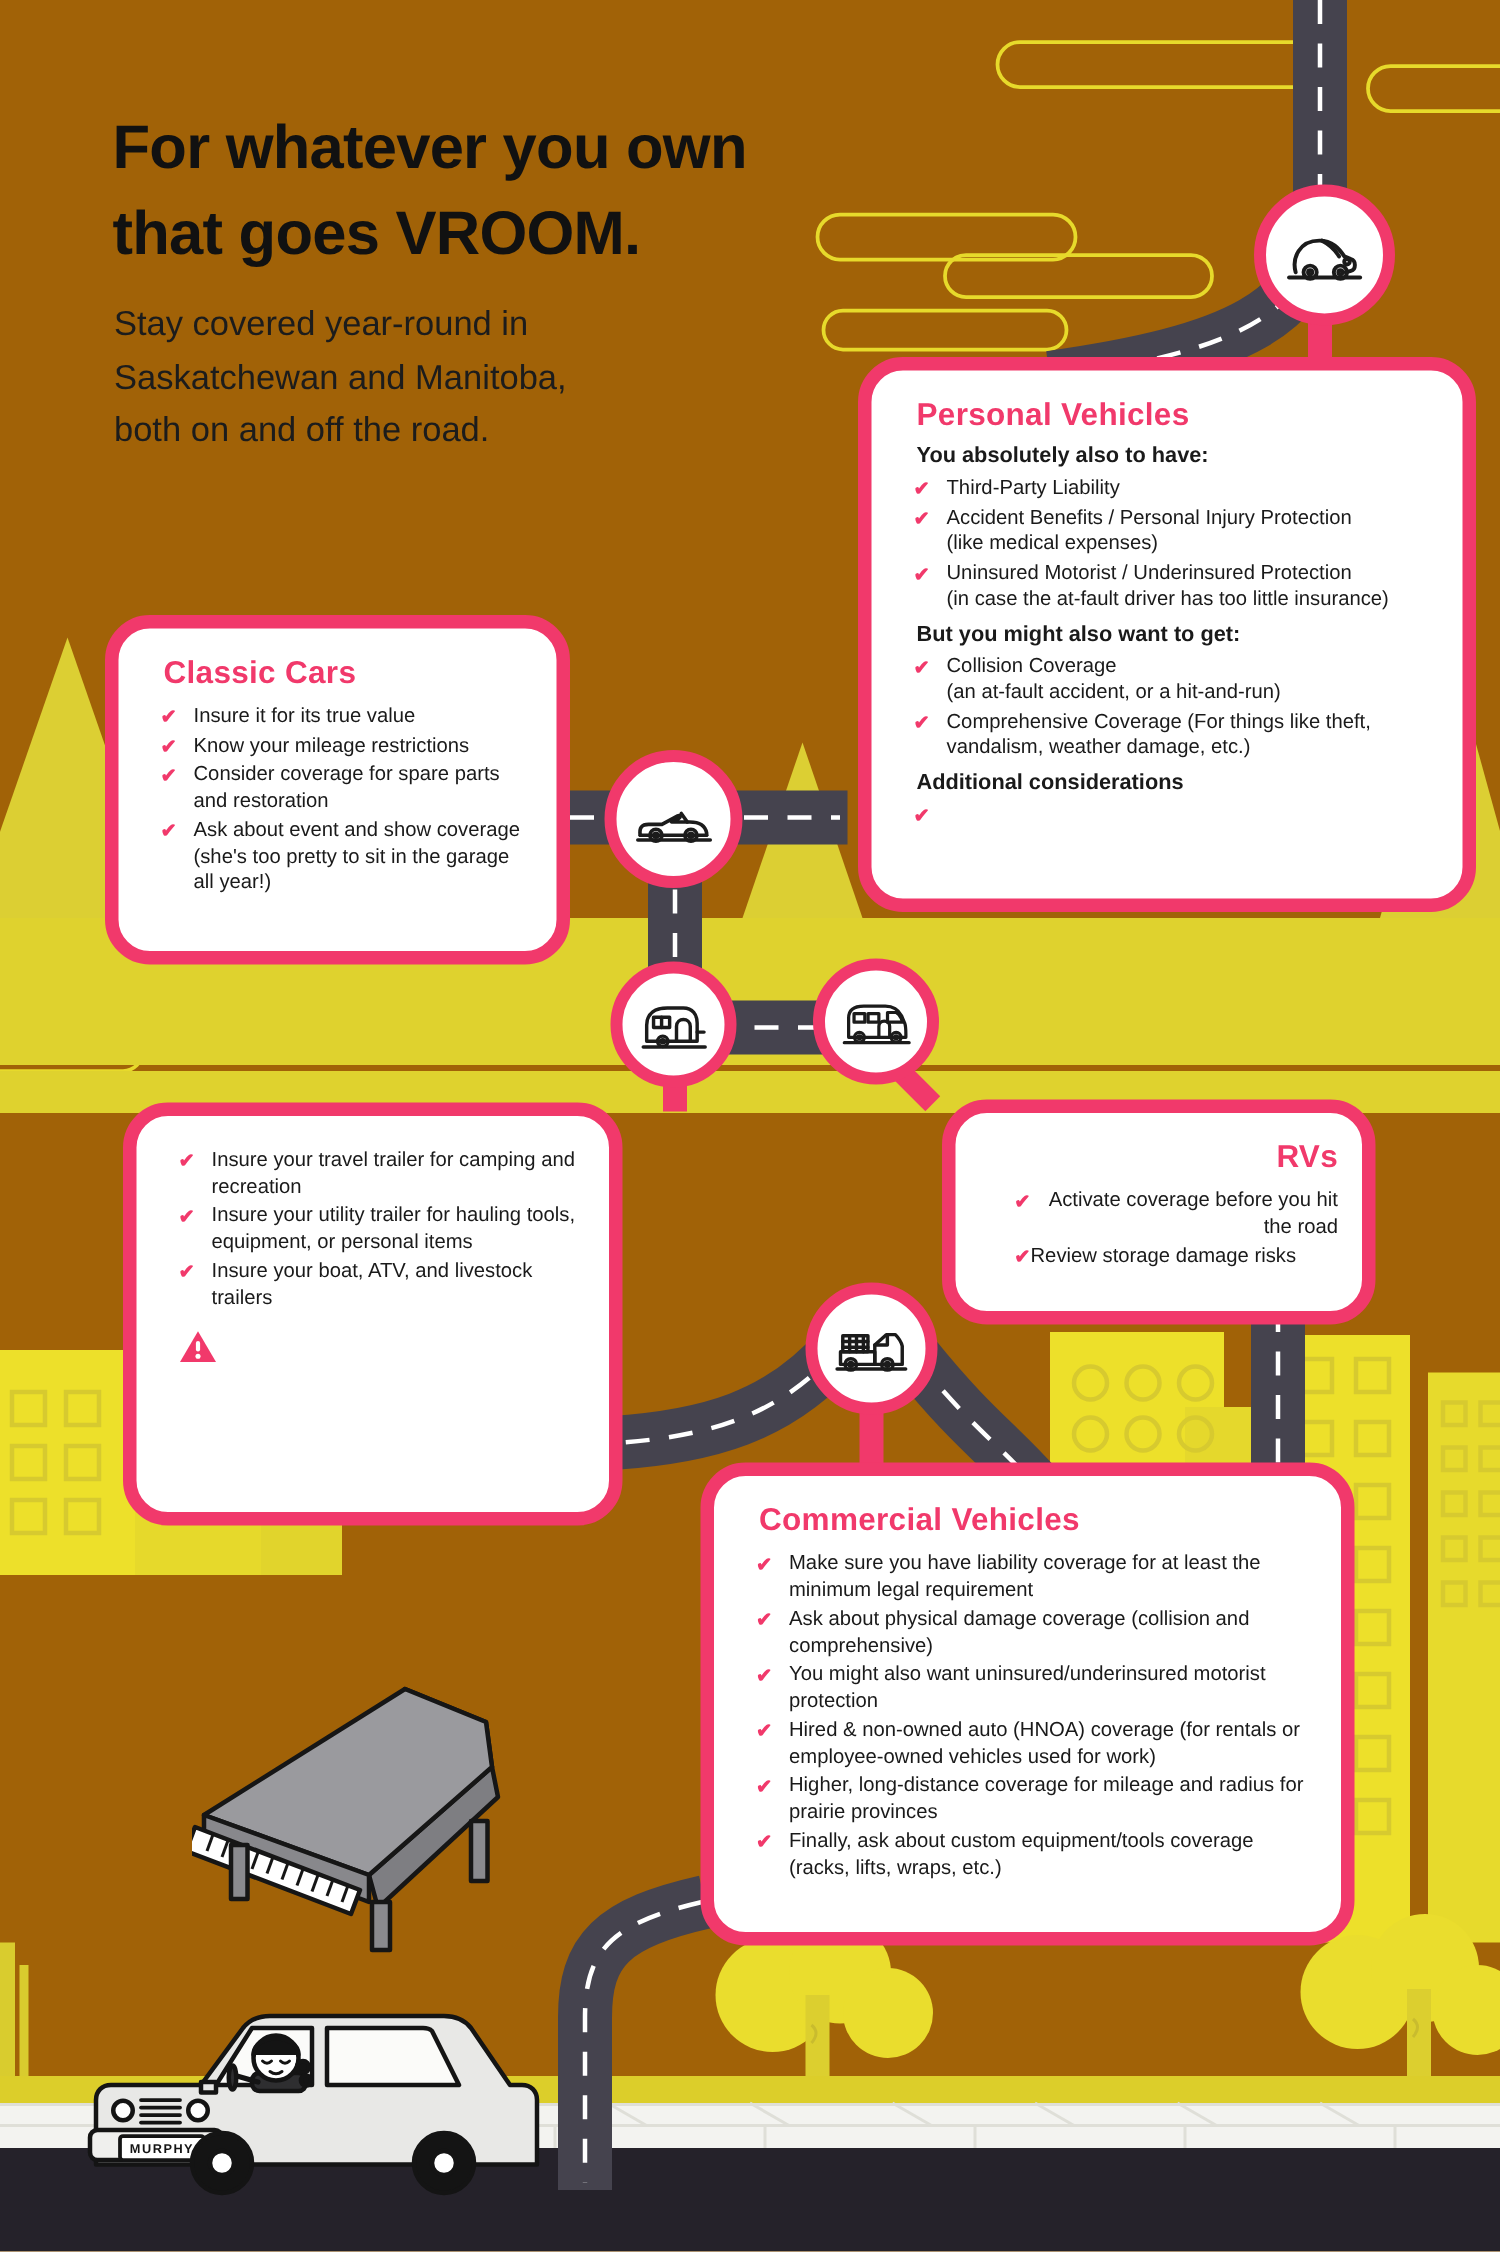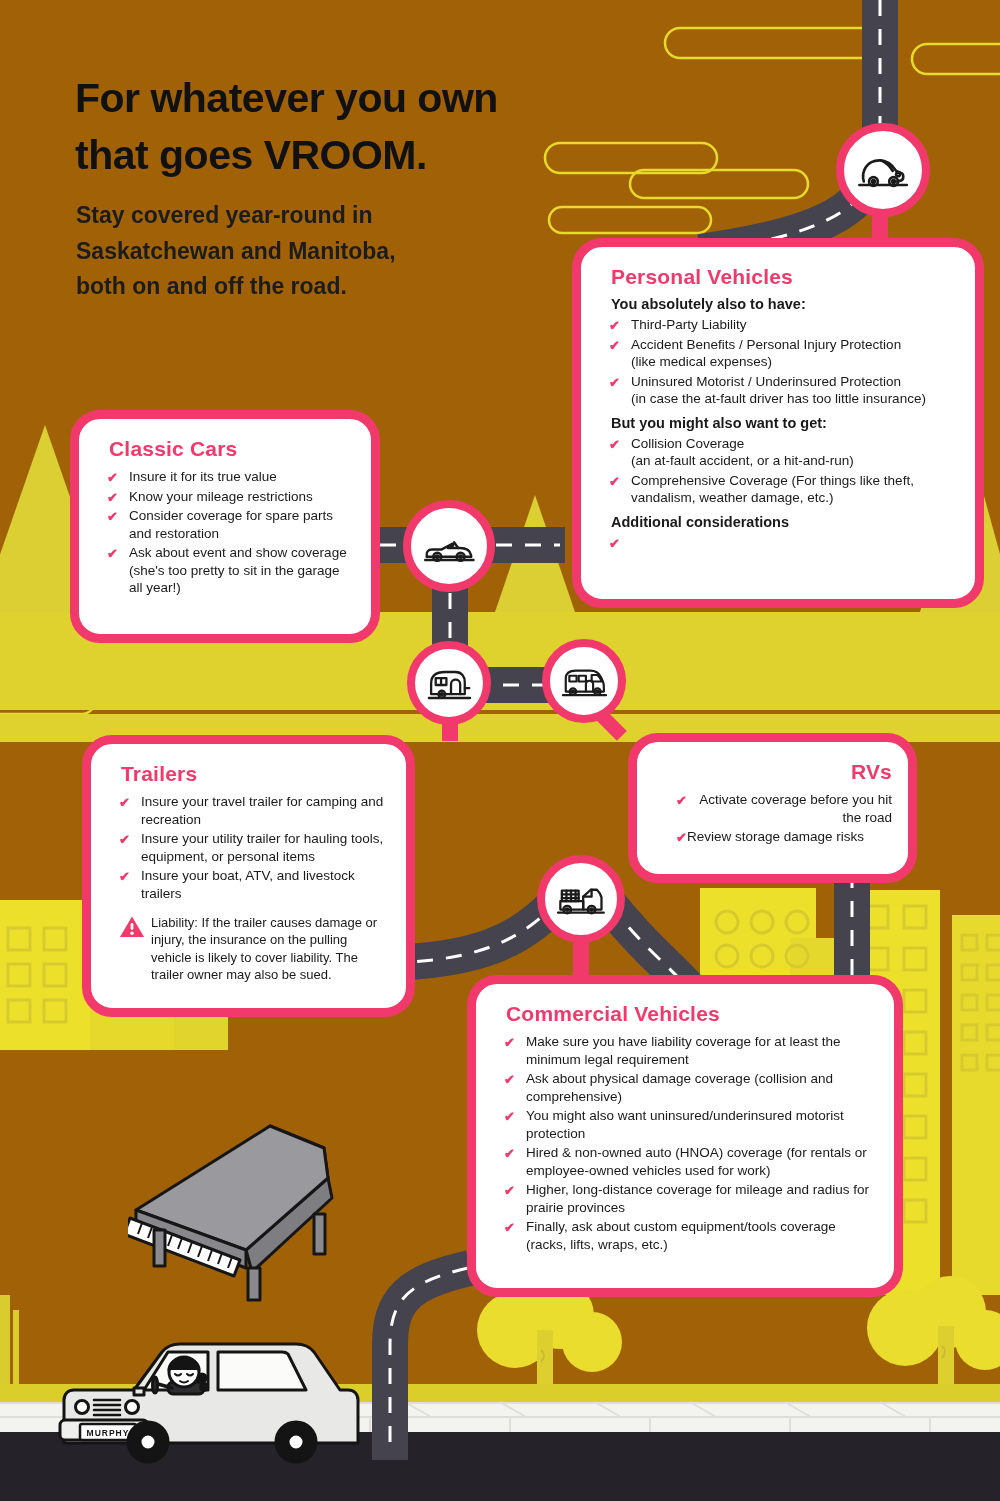--- a/index.html
+++ b/index.html
@@ -11,21 +11,21 @@
   .abs{position:absolute;}
   svg{display:block;}
 
   
   .title{
     left:75px;top:70px;width:560px;
     font-size:41px;line-height:1.4;font-weight:700;letter-spacing:-0.5px;color:#111;
   }
   .subtitle{
     left:76px;top:198px;width:400px;
-    font-size:23px;line-height:1.55;font-weight:700;color:#1c1c1c;white-space:pre-line;
+    font-size:23px;line-height:1.55;font-weight:400;color:#1c1c1c;white-space:pre-line;
   }
 
   
   .card{
     position:absolute;background:#ffffff;border:9px solid #F1396B;border-radius:30px;
     box-sizing:border-box;overflow:hidden;z-index:5;
   }
   .card-inner{padding:18px 16px 12px 28px;}
   .card-title{color:#F1396B;font-size:21px;font-weight:700;margin:0 0 7px 2px;letter-spacing:0.2px;}
   .sec-head{font-size:14.5px;font-weight:700;margin:7px 0 4px 2px;}
@@ -272,42 +272,40 @@
       </div>
       <div class="item">
         <span class="chk">✔</span>
         <span class="txt">Ask about event and show coverage (she's too pretty to sit in the garage all year!)</span>
       </div>
     </div>
   </div>
 
   <div class="card" id="card-trailers">
     <div class="card-inner">
-      <div class="card-title">Trailers</div>
       <div class="item">
         <span class="chk">✔</span>
         <span class="txt">Insure your travel trailer for camping and recreation</span>
       </div>
       <div class="item">
         <span class="chk">✔</span>
         <span class="txt">Insure your utility trailer for hauling tools, equipment, or personal items</span>
       </div>
       <div class="item">
         <span class="chk">✔</span>
         <span class="txt">Insure your boat, ATV, and livestock trailers</span>
       </div>
       <div class="note">
         <span class="warn">
           <svg width="26" height="24" viewBox="0 0 26 24">
             <path d="M13 1.5 L25 22 H1 Z" fill="#F1396B"></path>
             <rect x="11.6" y="8" width="2.8" height="7" rx="1.4" fill="#ffffff"></rect>
             <circle cx="13" cy="18.2" r="1.7" fill="#ffffff"></circle>
           </svg>
         </span>
-        <span class="txt">Liability: If the trailer causes damage or injury, the insurance on the pulling vehicle is likely to cover liability. The trailer owner may also be sued.</span>
       </div>
     </div>
   </div>
 
   <div class="card" id="card-rvs">
     <div class="card-inner">
       <div class="card-title">RVs</div>
       <div class="item">
         <span class="chk">✔</span>
         <span class="txt">Activate coverage before you hit the road</span>

